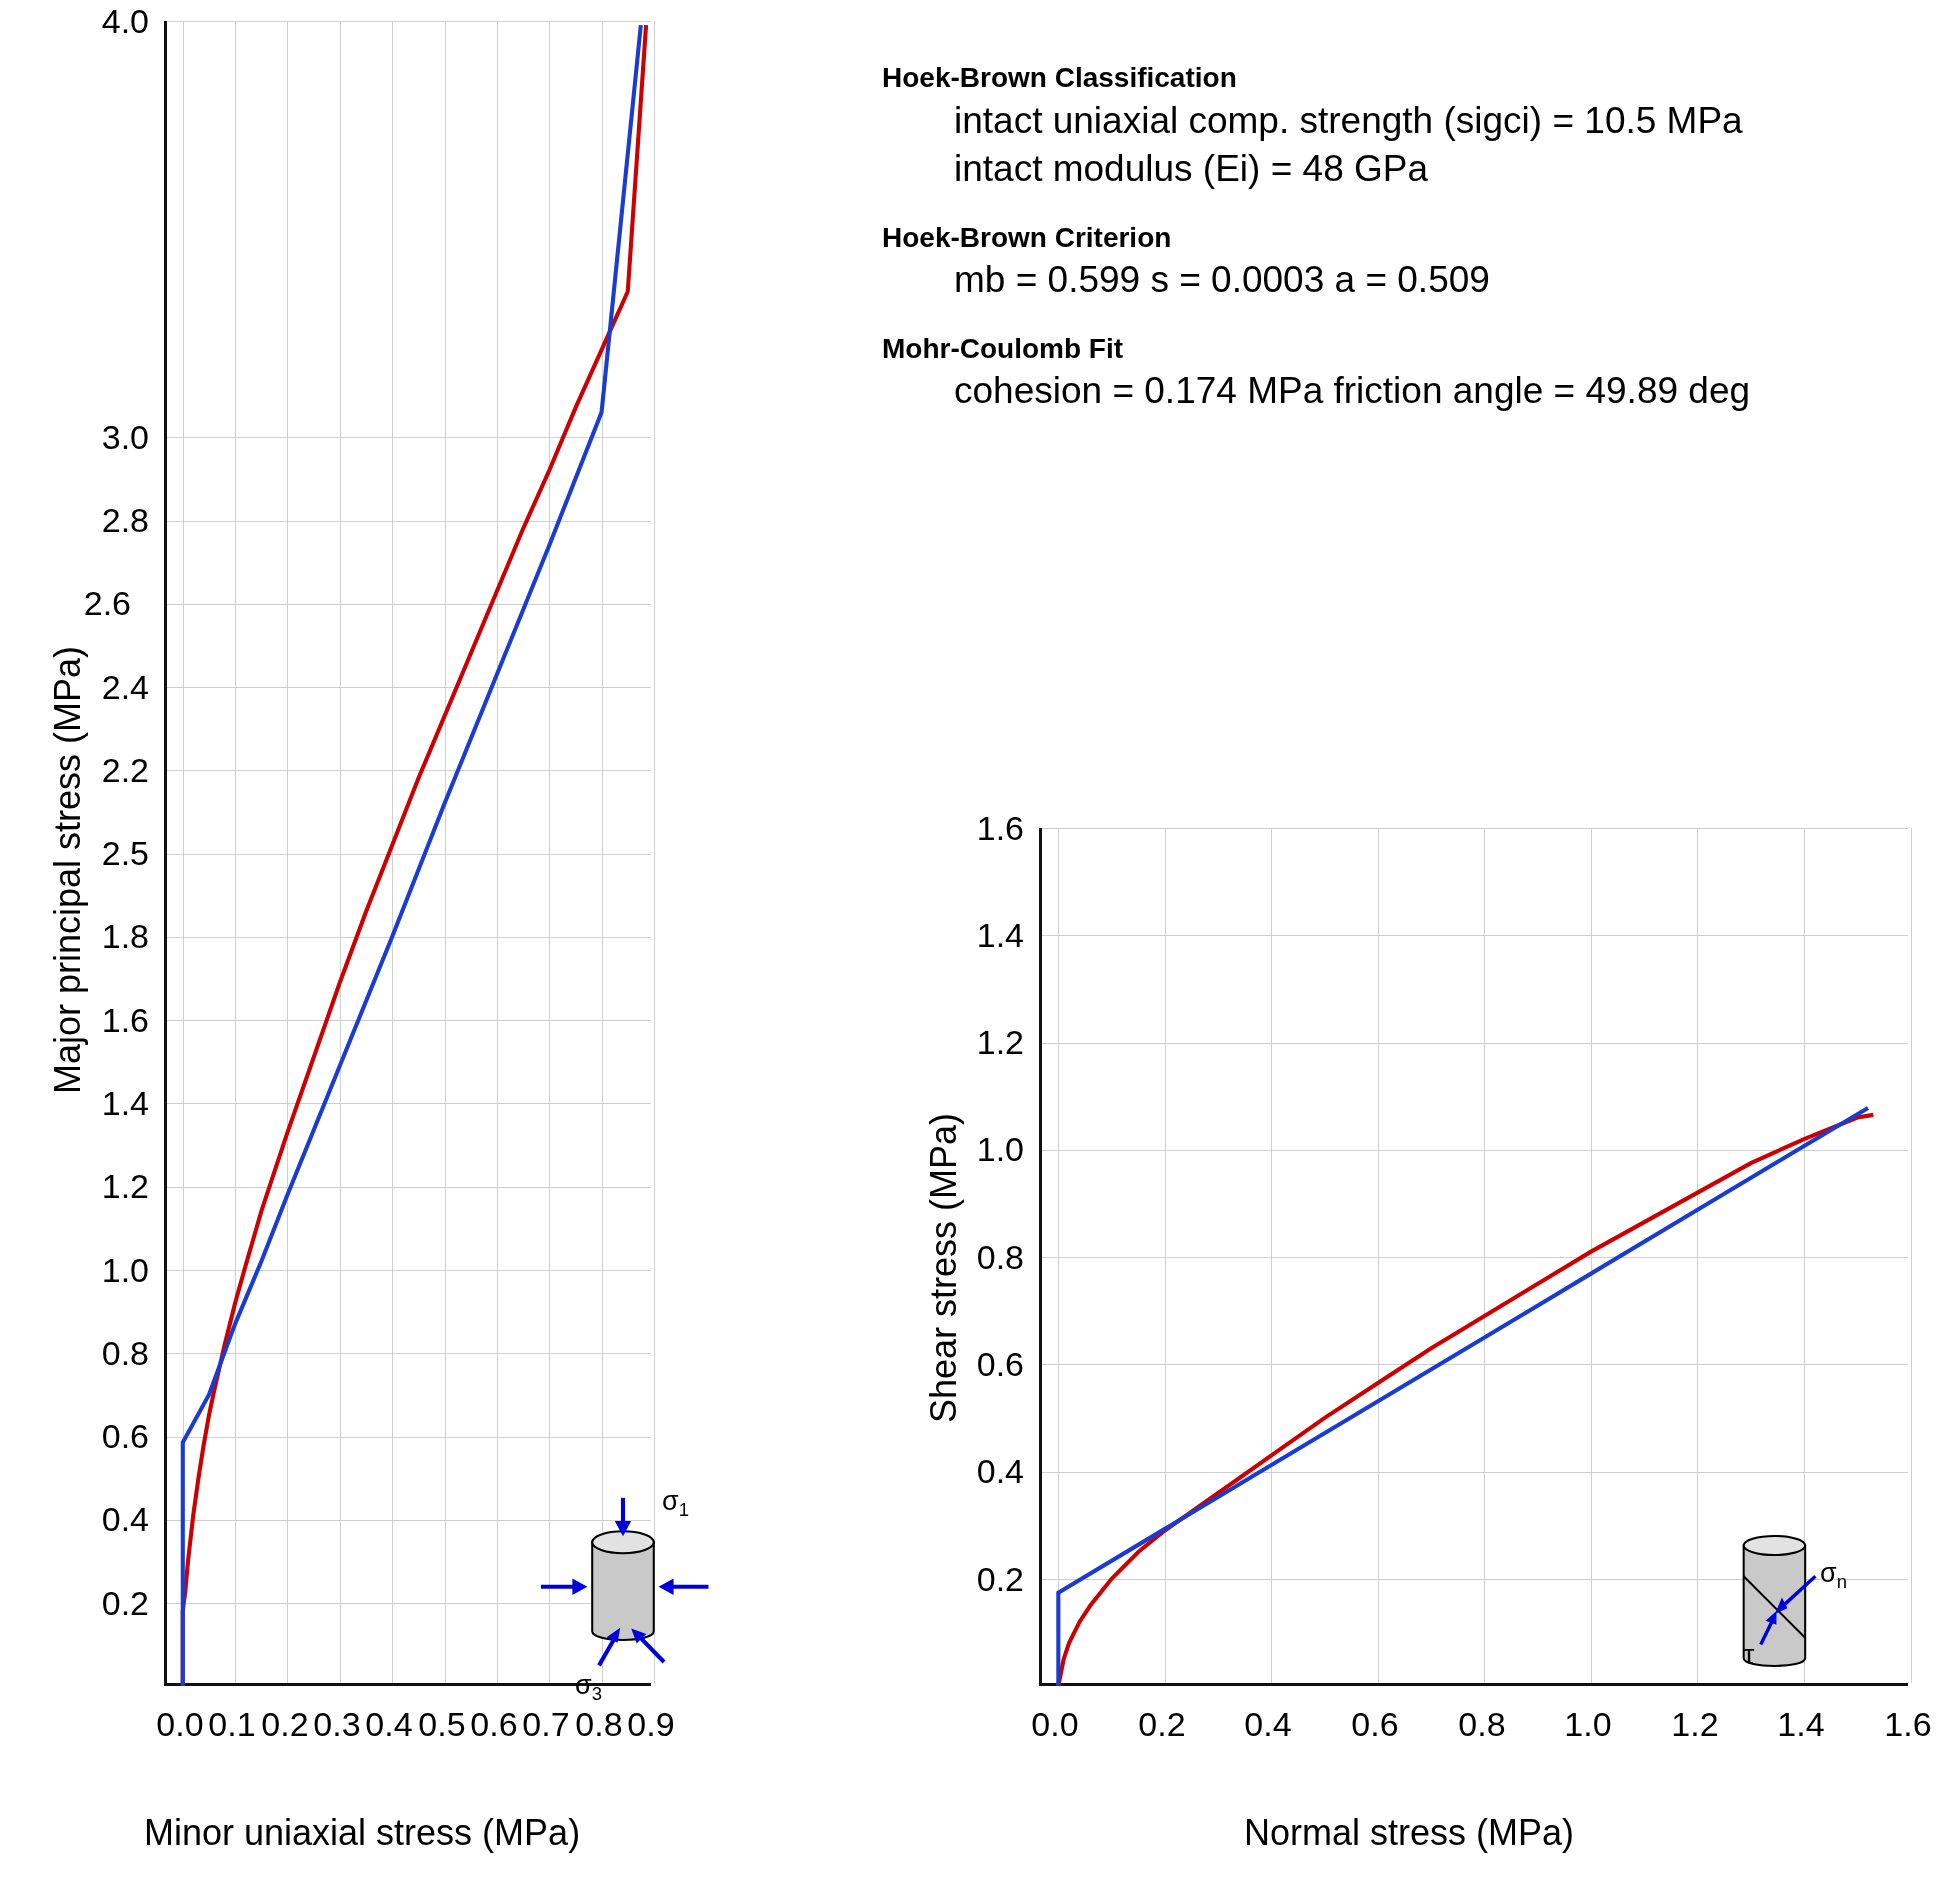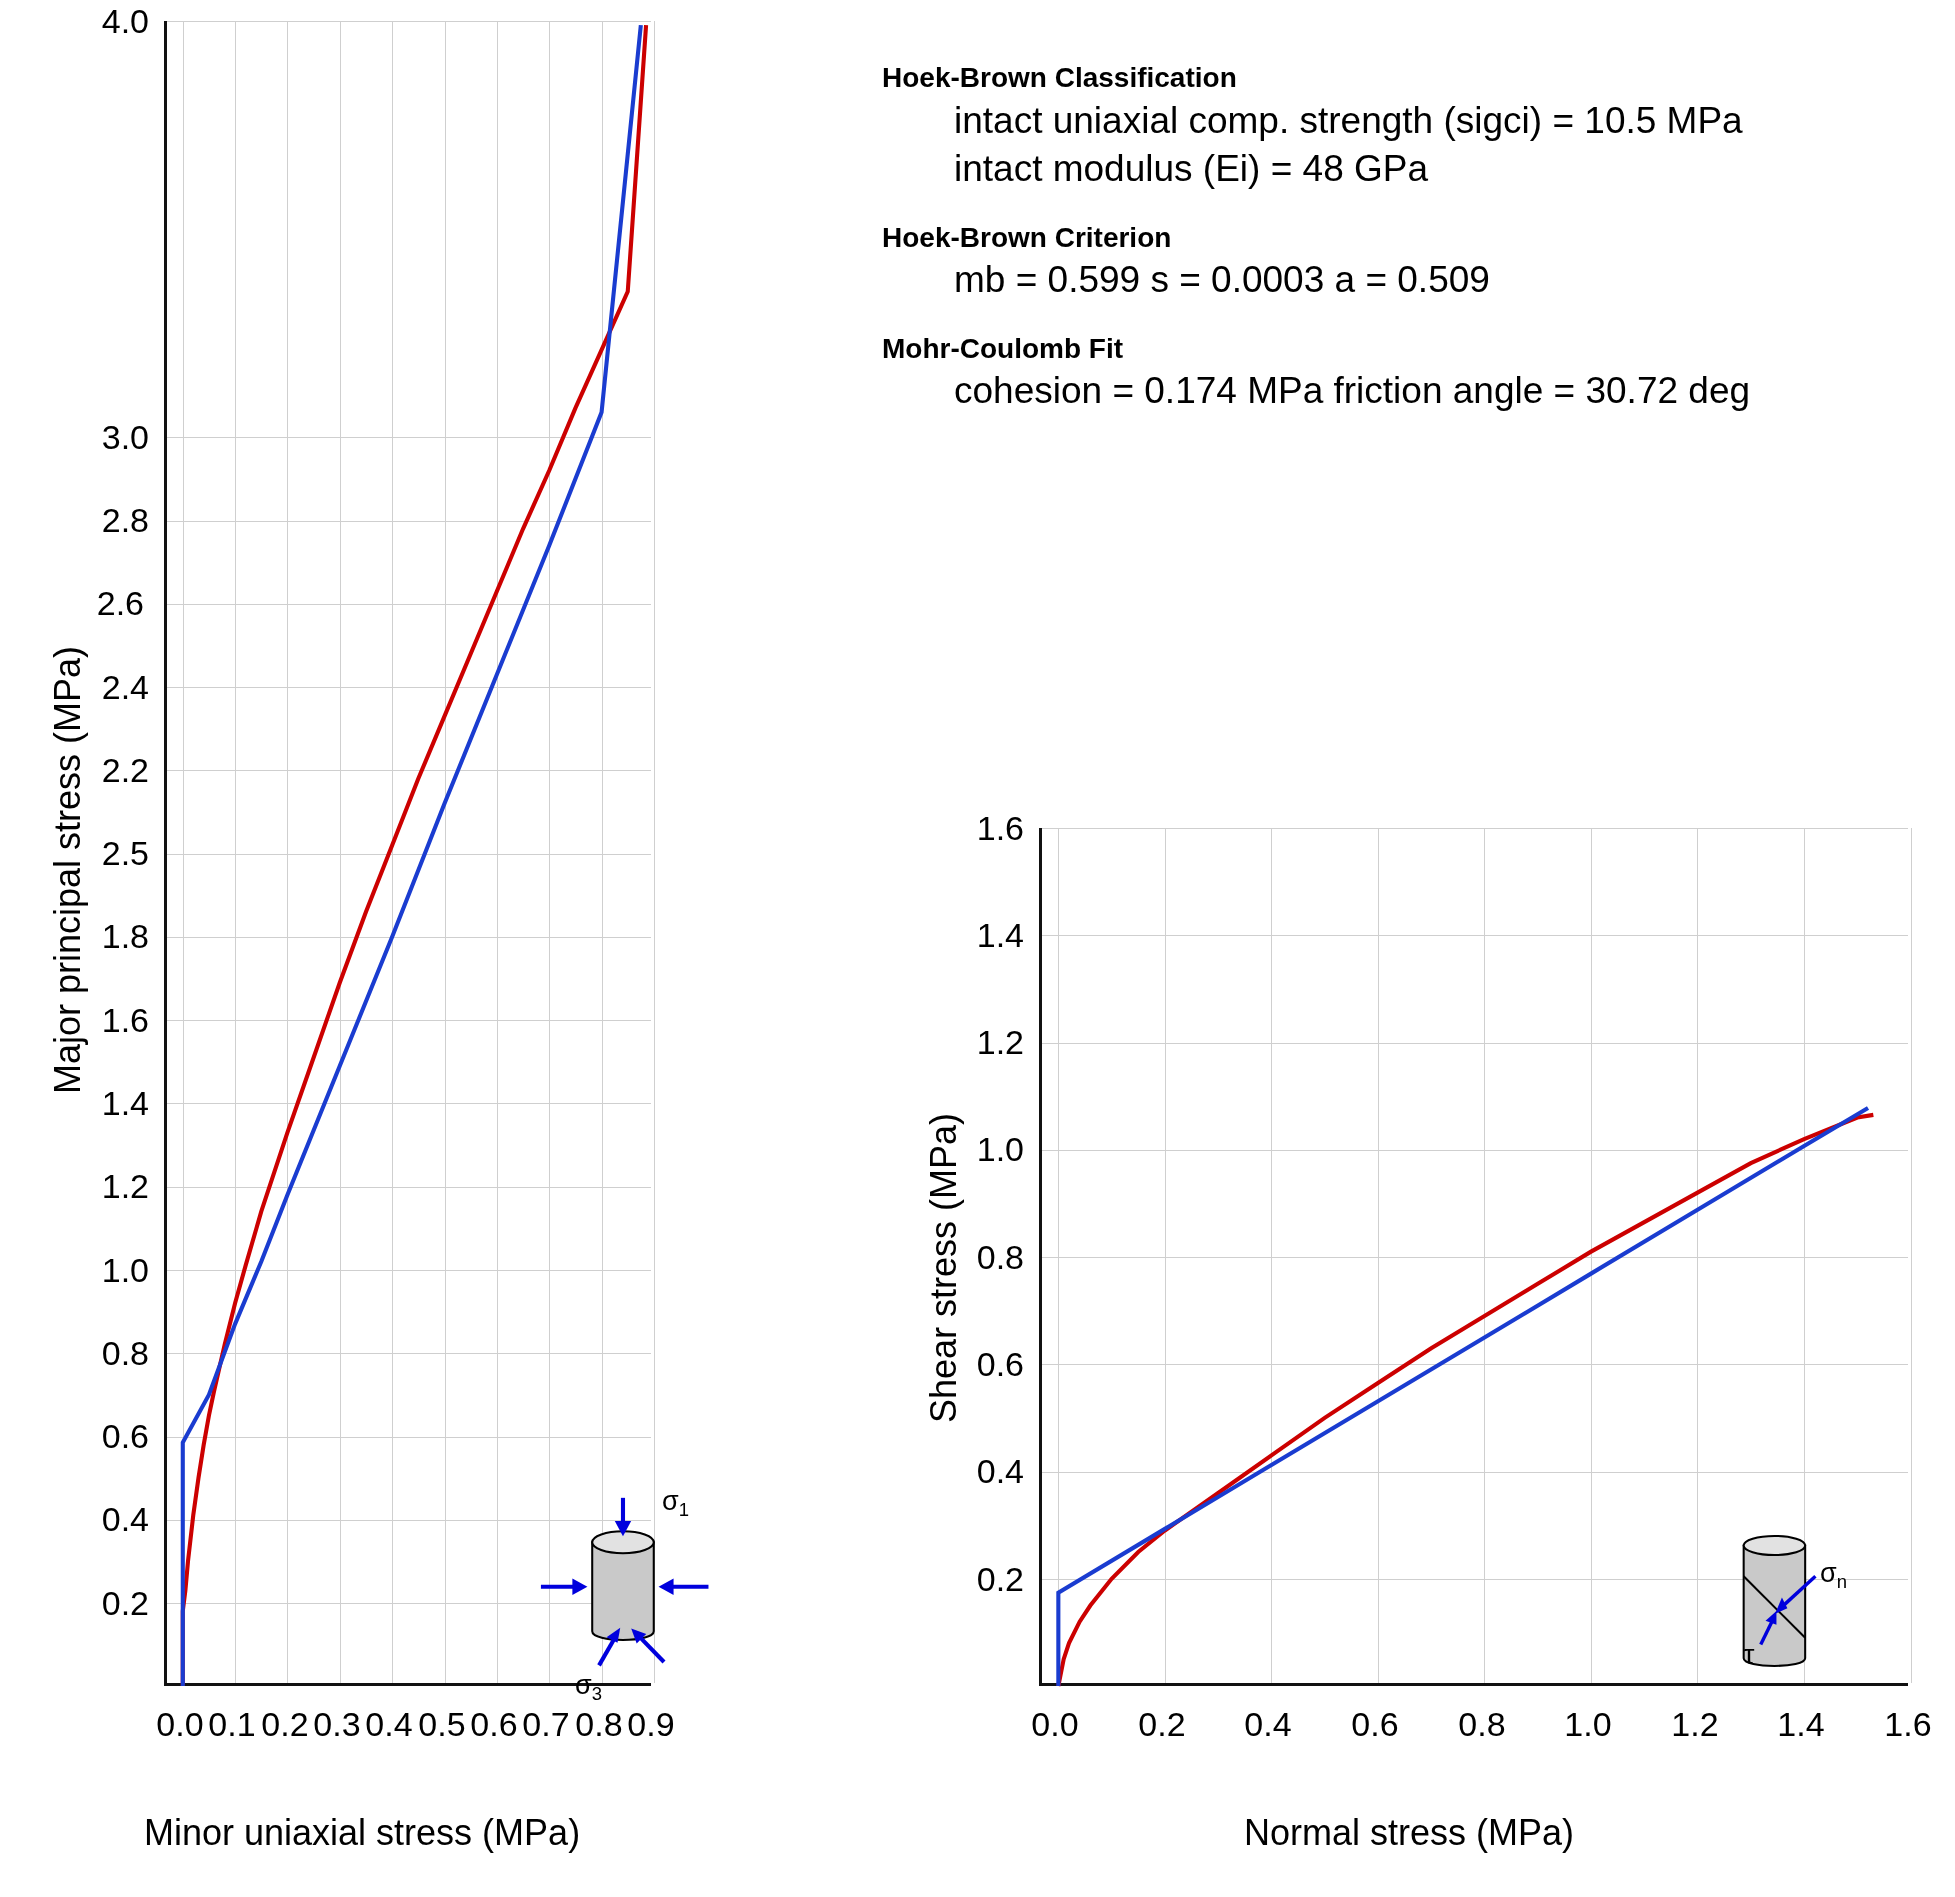--- a/index.html
+++ b/index.html
@@ -146,21 +146,21 @@
       <div class="tick-label ytick" style="left: 67px; width: 82px; top: 1436px;">0.6</div>
       <div class="tick-label ytick" style="left: 67px; width: 82px; top: 1353px;">0.8</div>
       <div class="tick-label ytick" style="left: 67px; width: 82px; top: 1270px;">1.0</div>
       <div class="tick-label ytick" style="left: 67px; width: 82px; top: 1186px;">1.2</div>
       <div class="tick-label ytick" style="left: 67px; width: 82px; top: 1103px;">1.4</div>
       <div class="tick-label ytick" style="left: 67px; width: 82px; top: 1020px;">1.6</div>
       <div class="tick-label ytick" style="left: 67px; width: 82px; top: 936px;">1.8</div>
       <div class="tick-label ytick" style="left: 67px; width: 82px; top: 853px;">2.5</div>
       <div class="tick-label ytick" style="left: 67px; width: 82px; top: 770px;">2.2</div>
       <div class="tick-label ytick" style="left: 67px; width: 82px; top: 687px;">2.4</div>
-      <div class="tick-label ytick" style="left: 62px; width: 82px; top: 603px;">2.6</div>
+      <div class="tick-label ytick" style="left: 49px; width: 82px; top: 603px;">2.6</div>
       <div class="tick-label ytick" style="left: 67px; width: 82px; top: 520px;">2.8</div>
       <div class="tick-label ytick" style="left: 67px; width: 82px; top: 437px;">3.0</div>
       <div class="tick-label ytick" style="left: 67px; width: 82px; top: 20.5px;">4.0</div>
     </div>
 
   <div class="plot-block" id="right-plot-block" style="left:882px; top:0px; width:1073px; height:1898px;">
     <div class="plot-area" id="right-plot-area" style="left:157px; top:828px; width:869px; height:858px;">
         <div class="grid-line grid-v" style="left: 16px;"></div>
         <div class="grid-line grid-v" style="left: 123px;"></div>
         <div class="grid-line grid-v" style="left: 229px;"></div>
@@ -218,21 +218,21 @@
 
     <div>
       <div class="info-heading">Hoek-Brown Criterion</div>
       <div class="info-line">mb = 0.599      s = 0.0003      a = 0.509</div>
     </div>
 
     <div class="group-gap"></div>
 
     <div>
       <div class="info-heading">Mohr-Coulomb Fit</div>
-      <div class="info-line">cohesion = 0.174 MPa      friction angle = 30.72 deg</div>
+      <div class="info-line">cohesion = 0.174 MPa      friction angle = 49.89 deg</div>
     </div>
   </div>
 
   <div class="sketch" style="left:527px; top:1491px; width:233px; height:212px;">
     <svg width="233" height="212" viewBox="0 0 340 310">
 
       <path d="M95,75 L95,205 C95,222 185,222 185,205 L185,75 Z" fill="#c9c9c9" stroke="#000000" stroke-width="3"></path>
       <ellipse cx="140" cy="75" rx="45" ry="16" fill="#e2e2e2" stroke="#000000" stroke-width="3"></ellipse>
 
       <line x1="140" y1="10" x2="140" y2="52" stroke="#0000dd" stroke-width="6"></line>

